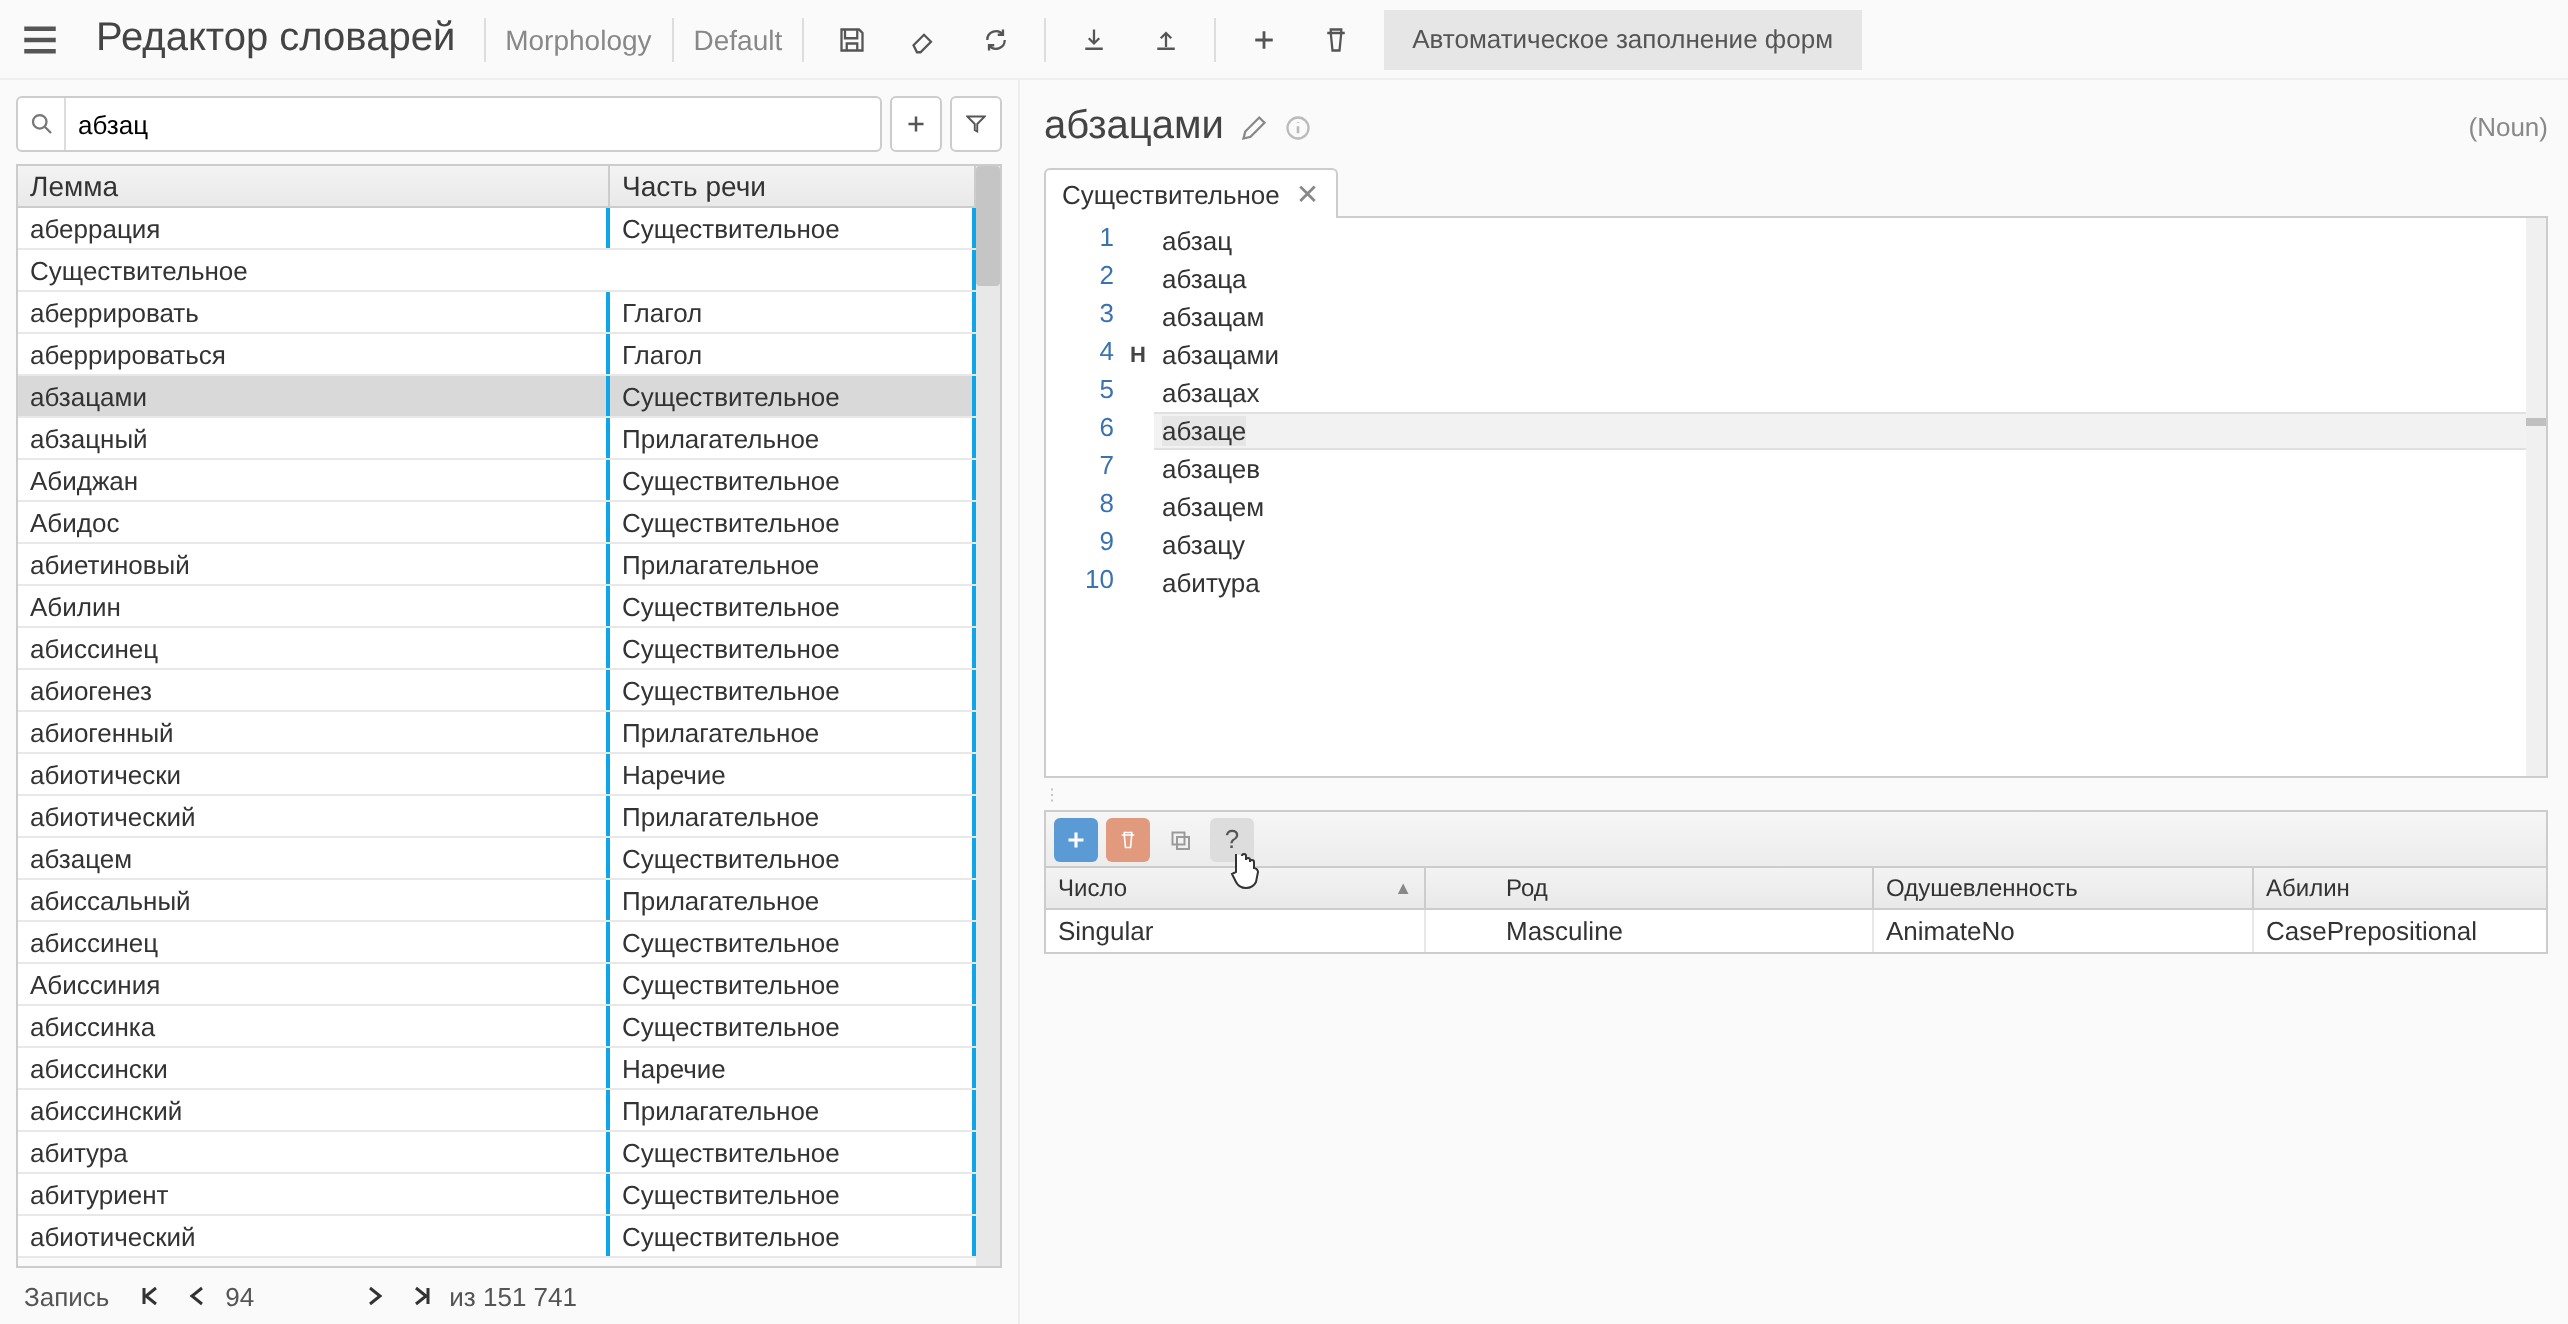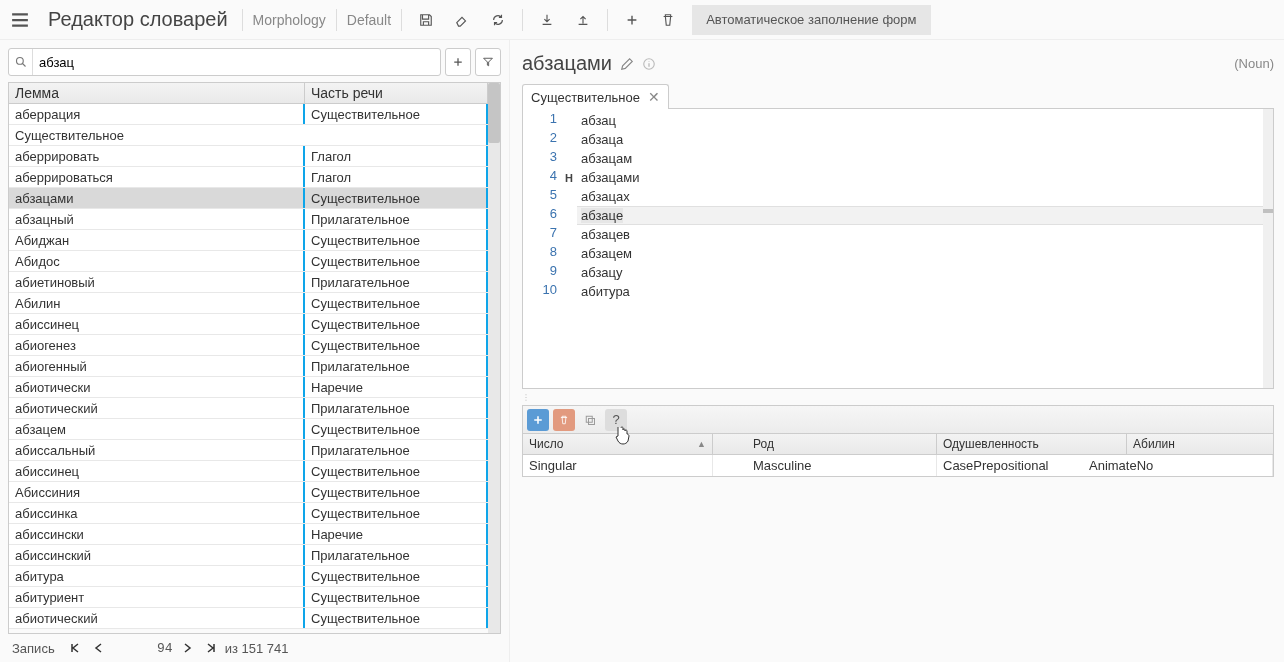--- a/index.html
+++ b/index.html
@@ -184,22 +184,21 @@
   .pager .lbl { margin-right: 6px; }
   .pager .nav-btn {
     width: 20px; height: 20px;
     display: flex; align-items: center; justify-content: center;
     cursor: pointer;
     color: #555;
   }
   .pager .nav-btn svg { width: 10px; height: 10px; }
   .pager .page-num {
     width: 60px;
-    text-align: right;
-    font-family: Liberation Mono, monospace;
+    text-align: left;
   }
   .right {
     flex: 1;
     display: flex;
     flex-direction: column;
     padding: 12px 10px 10px 12px;
     overflow: hidden;
   }
   .r-head {
     display: flex;
@@ -713,18 +712,18 @@
     <div class="attr-grid">
       <div class="attr-header">
         <div class="acell ac1">Число</div>
         <div class="acell ac2">Род</div>
         <div class="acell ac3">Одушевленность</div>
         <div class="acell ac4">Абилин</div>
       </div>
       <div class="attr-row">
         <div class="acell ac1">Singular</div>
         <div class="acell ac2">Masculine</div>
+        <div class="acell ac3">AnimateNo</div>
         <div class="acell ac4">CasePrepositional</div>
-        <div class="acell ac3">AnimateNo</div>
       </div>
     </div>
   </div>
 </div>
 
 </body></html>

